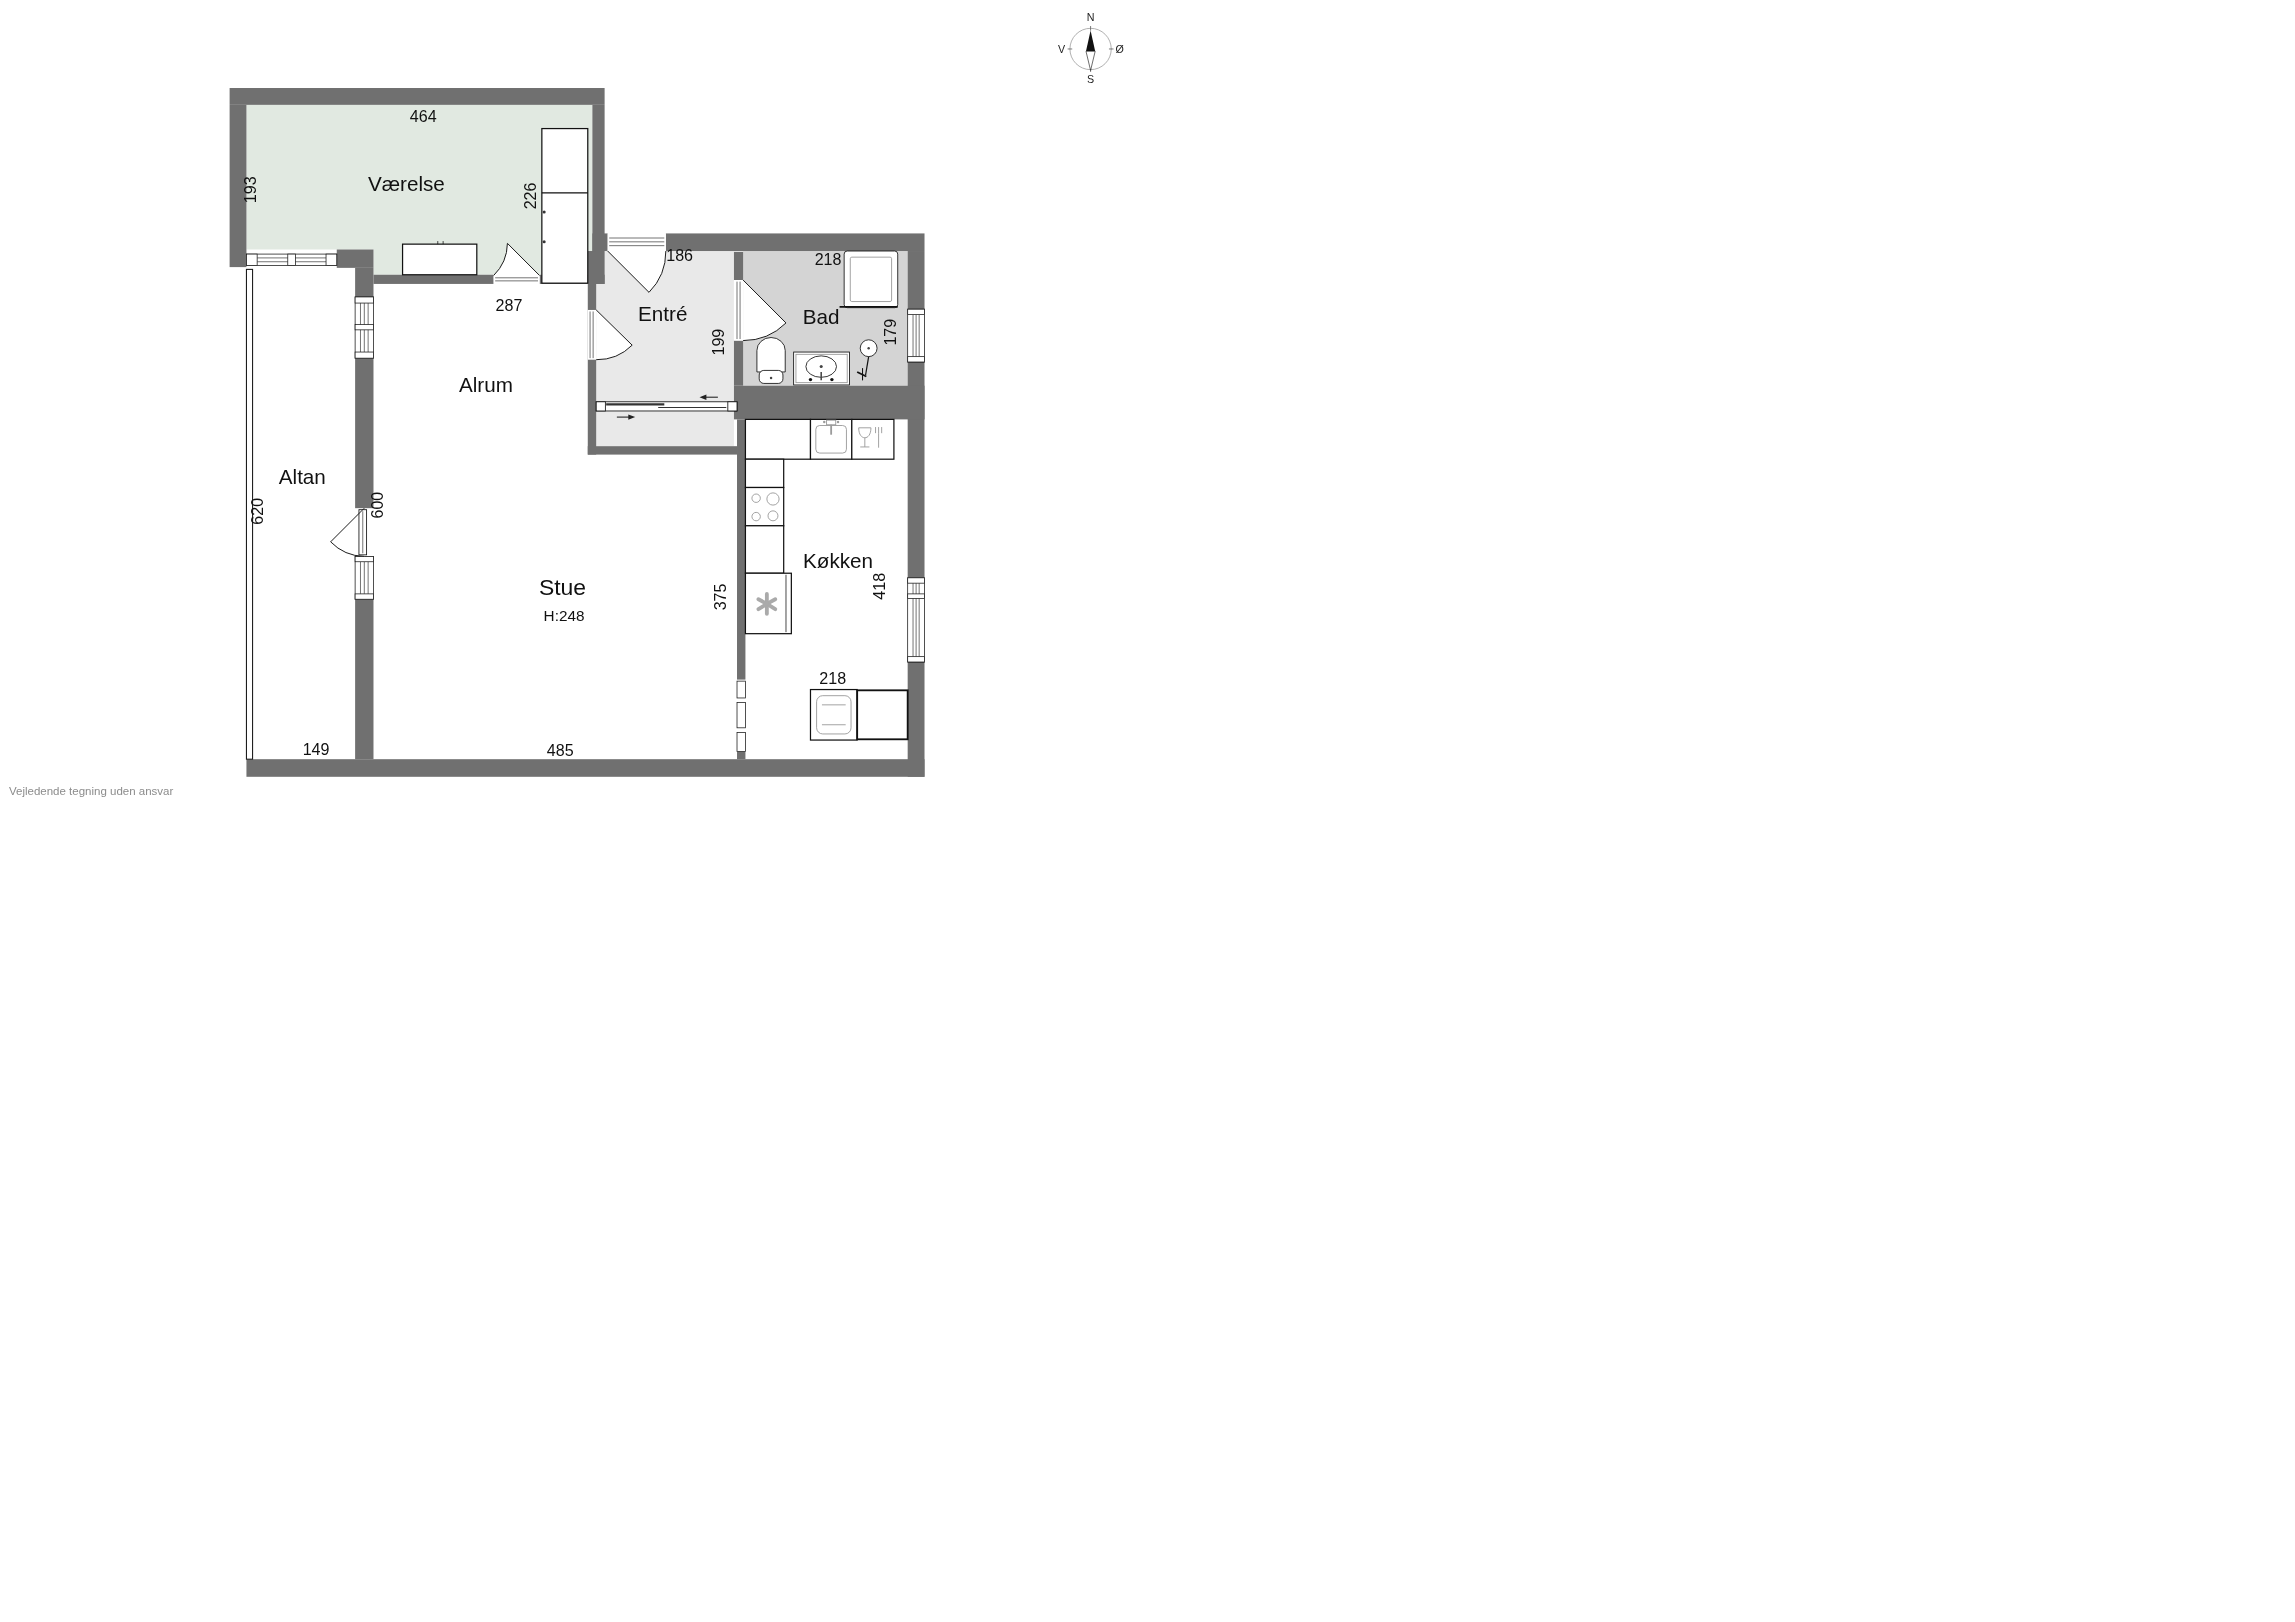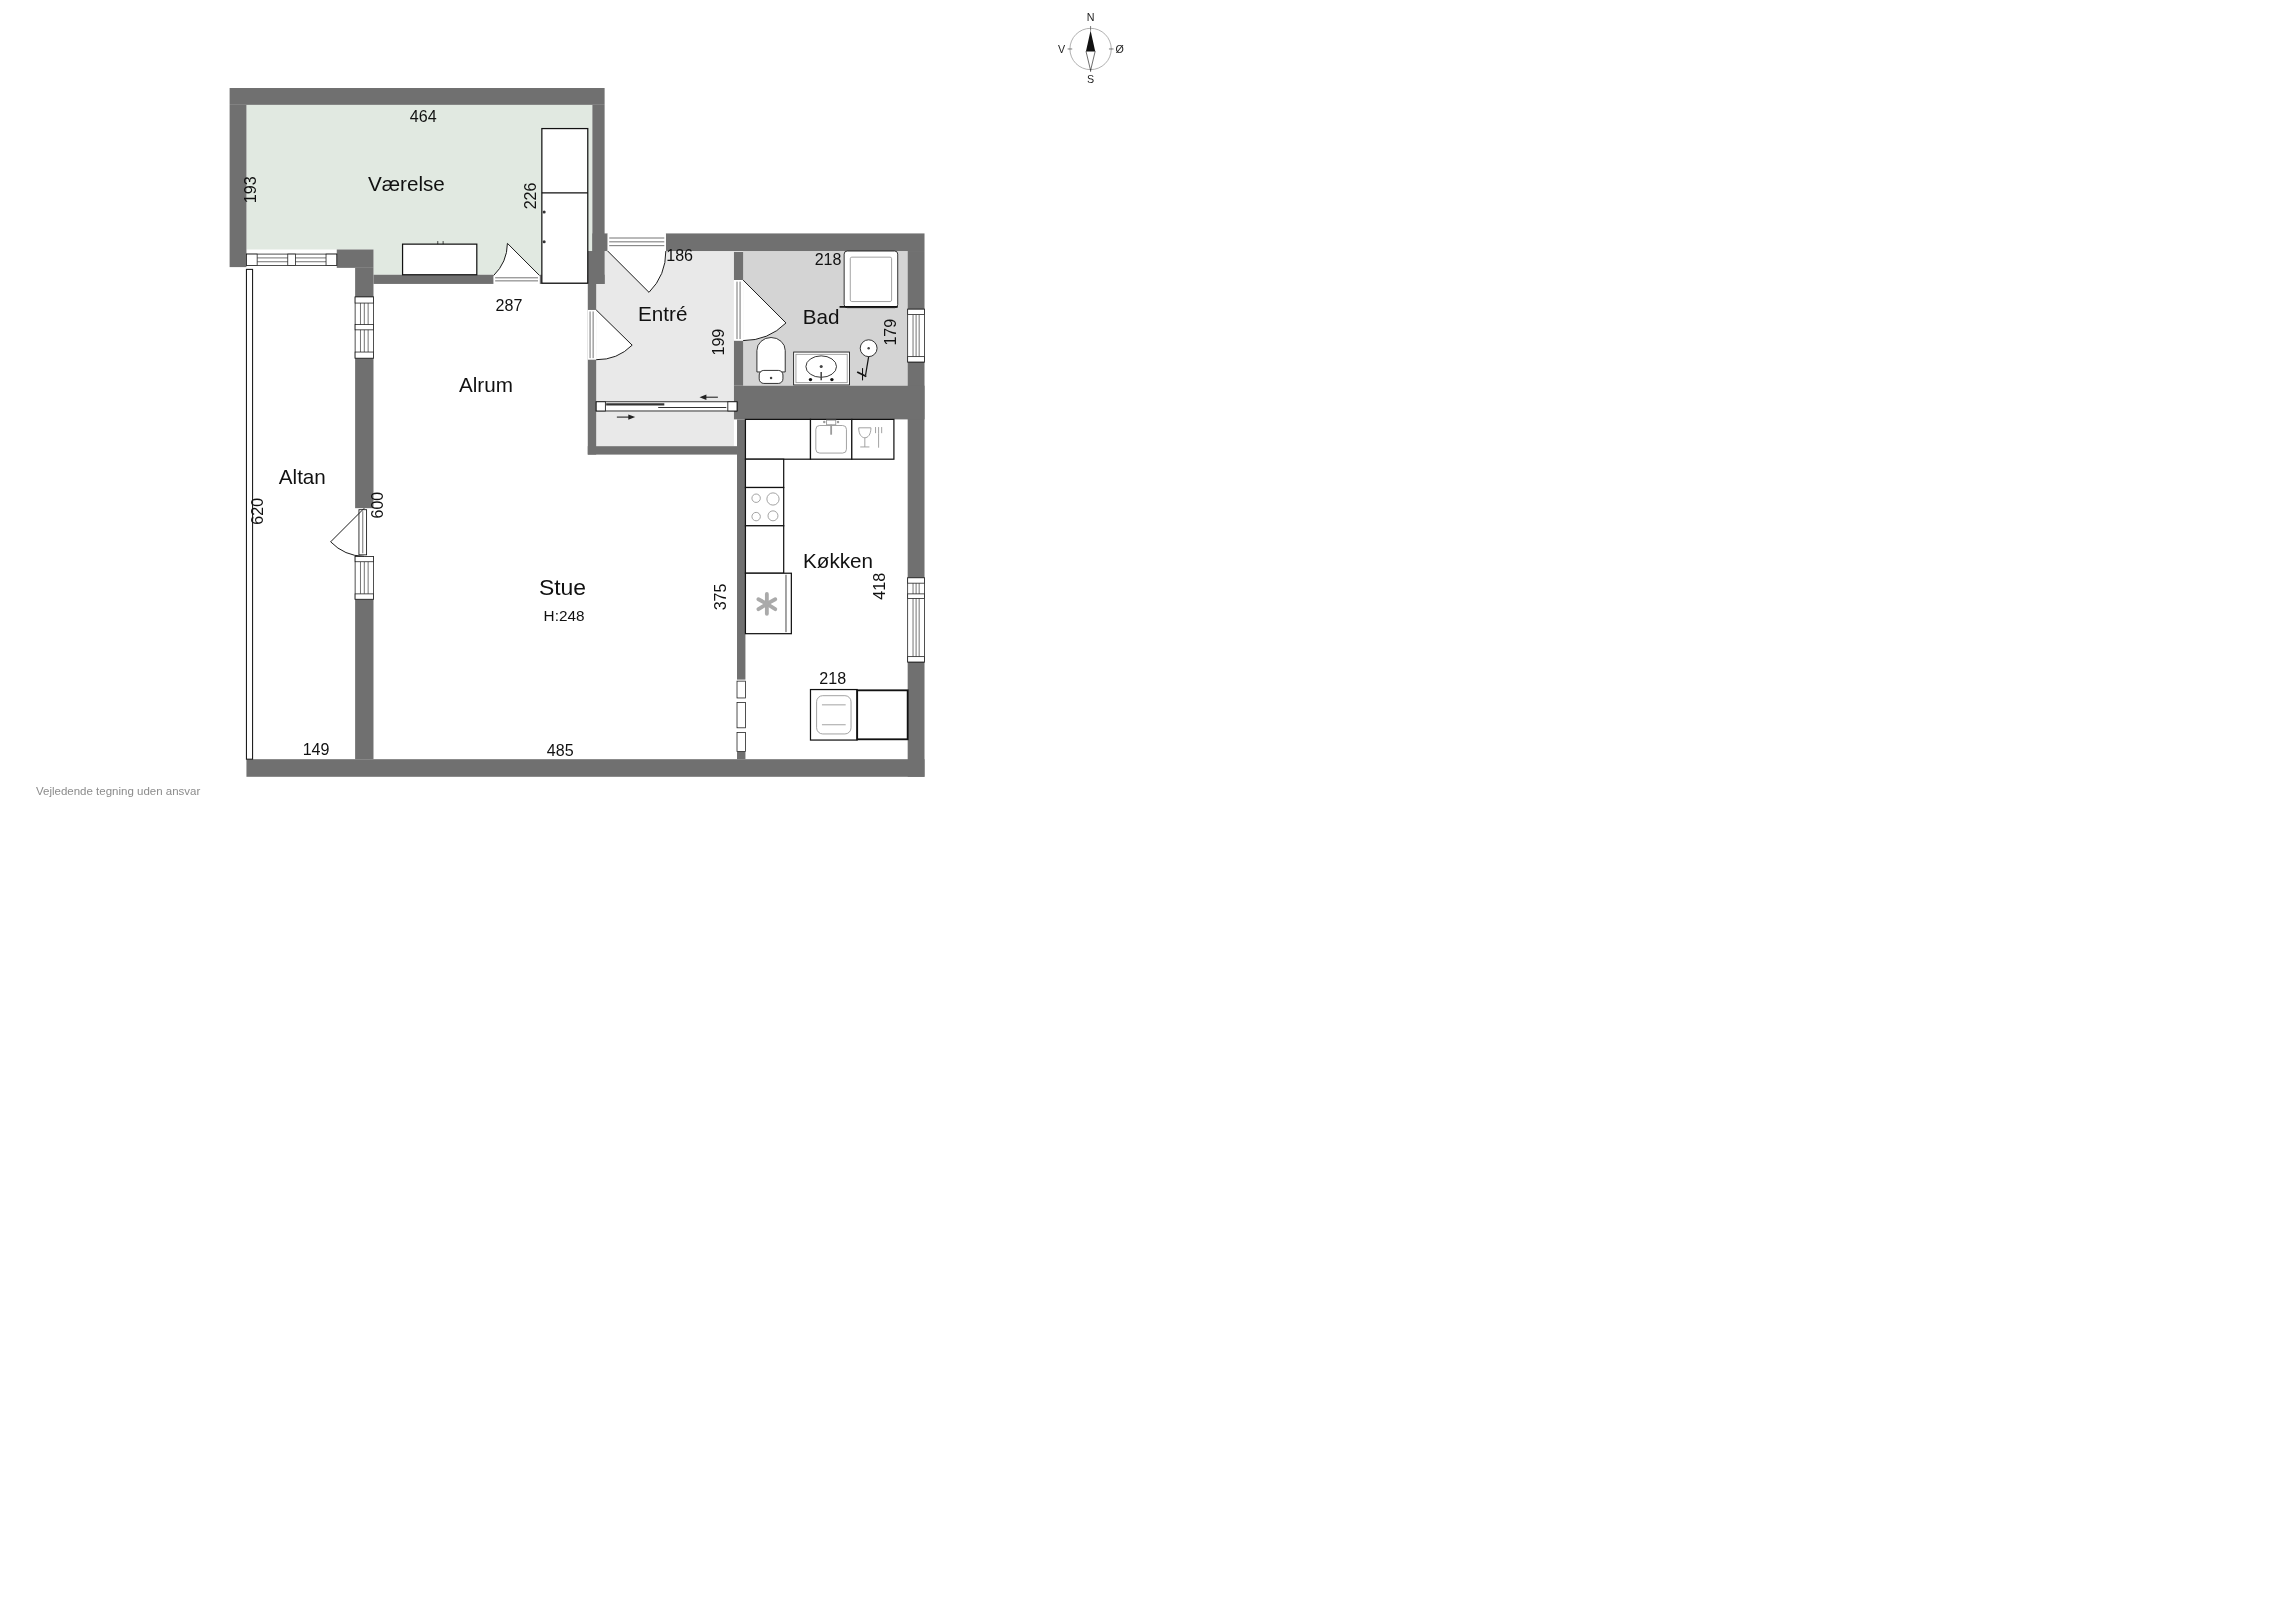--- a/index.html
+++ b/index.html
@@ -15,21 +15,21 @@
   .fix{fill:#fff;stroke:#111;stroke-width:1.6;}
   .fix-thin{fill:#fff;stroke:#111;stroke-width:1.1;}
   .detail{fill:none;stroke:#9b9b9b;stroke-width:1.2;}
   .door{fill:none;stroke:#1a1a1a;stroke-width:1.3;}
   .pie{fill:#ffffff;stroke:none;}
   .win{fill:#fff;stroke:#1a1a1a;stroke-width:1;}
   .winline{stroke:#1a1a1a;stroke-width:0.8;}
   .sill{stroke:#1a1a1a;stroke-width:0.8;}
   .arrow{stroke:#222;stroke-width:1.4;fill:none;}
   .arrowhead{fill:#222;stroke:none;}
-  .footer{position:absolute;left:36px;top:785px;font-size:11.5px;color:#8c8c8c;}
+  .footer{position:absolute;left:9px;top:785px;font-size:11.5px;color:#8c8c8c;}
 </style>
 </head>
 <body>
 
 <div class="canvas">
 <svg width="1148" height="812" viewBox="0 0 1500 1061">
 
   <g>
     <polygon points="322,137 774,137 774,359 488,359 488,326 322,326" fill="#e1e9e1"></polygon>
     <rect x="779" y="328" width="180" height="255" fill="#e9e9e9"></rect>

